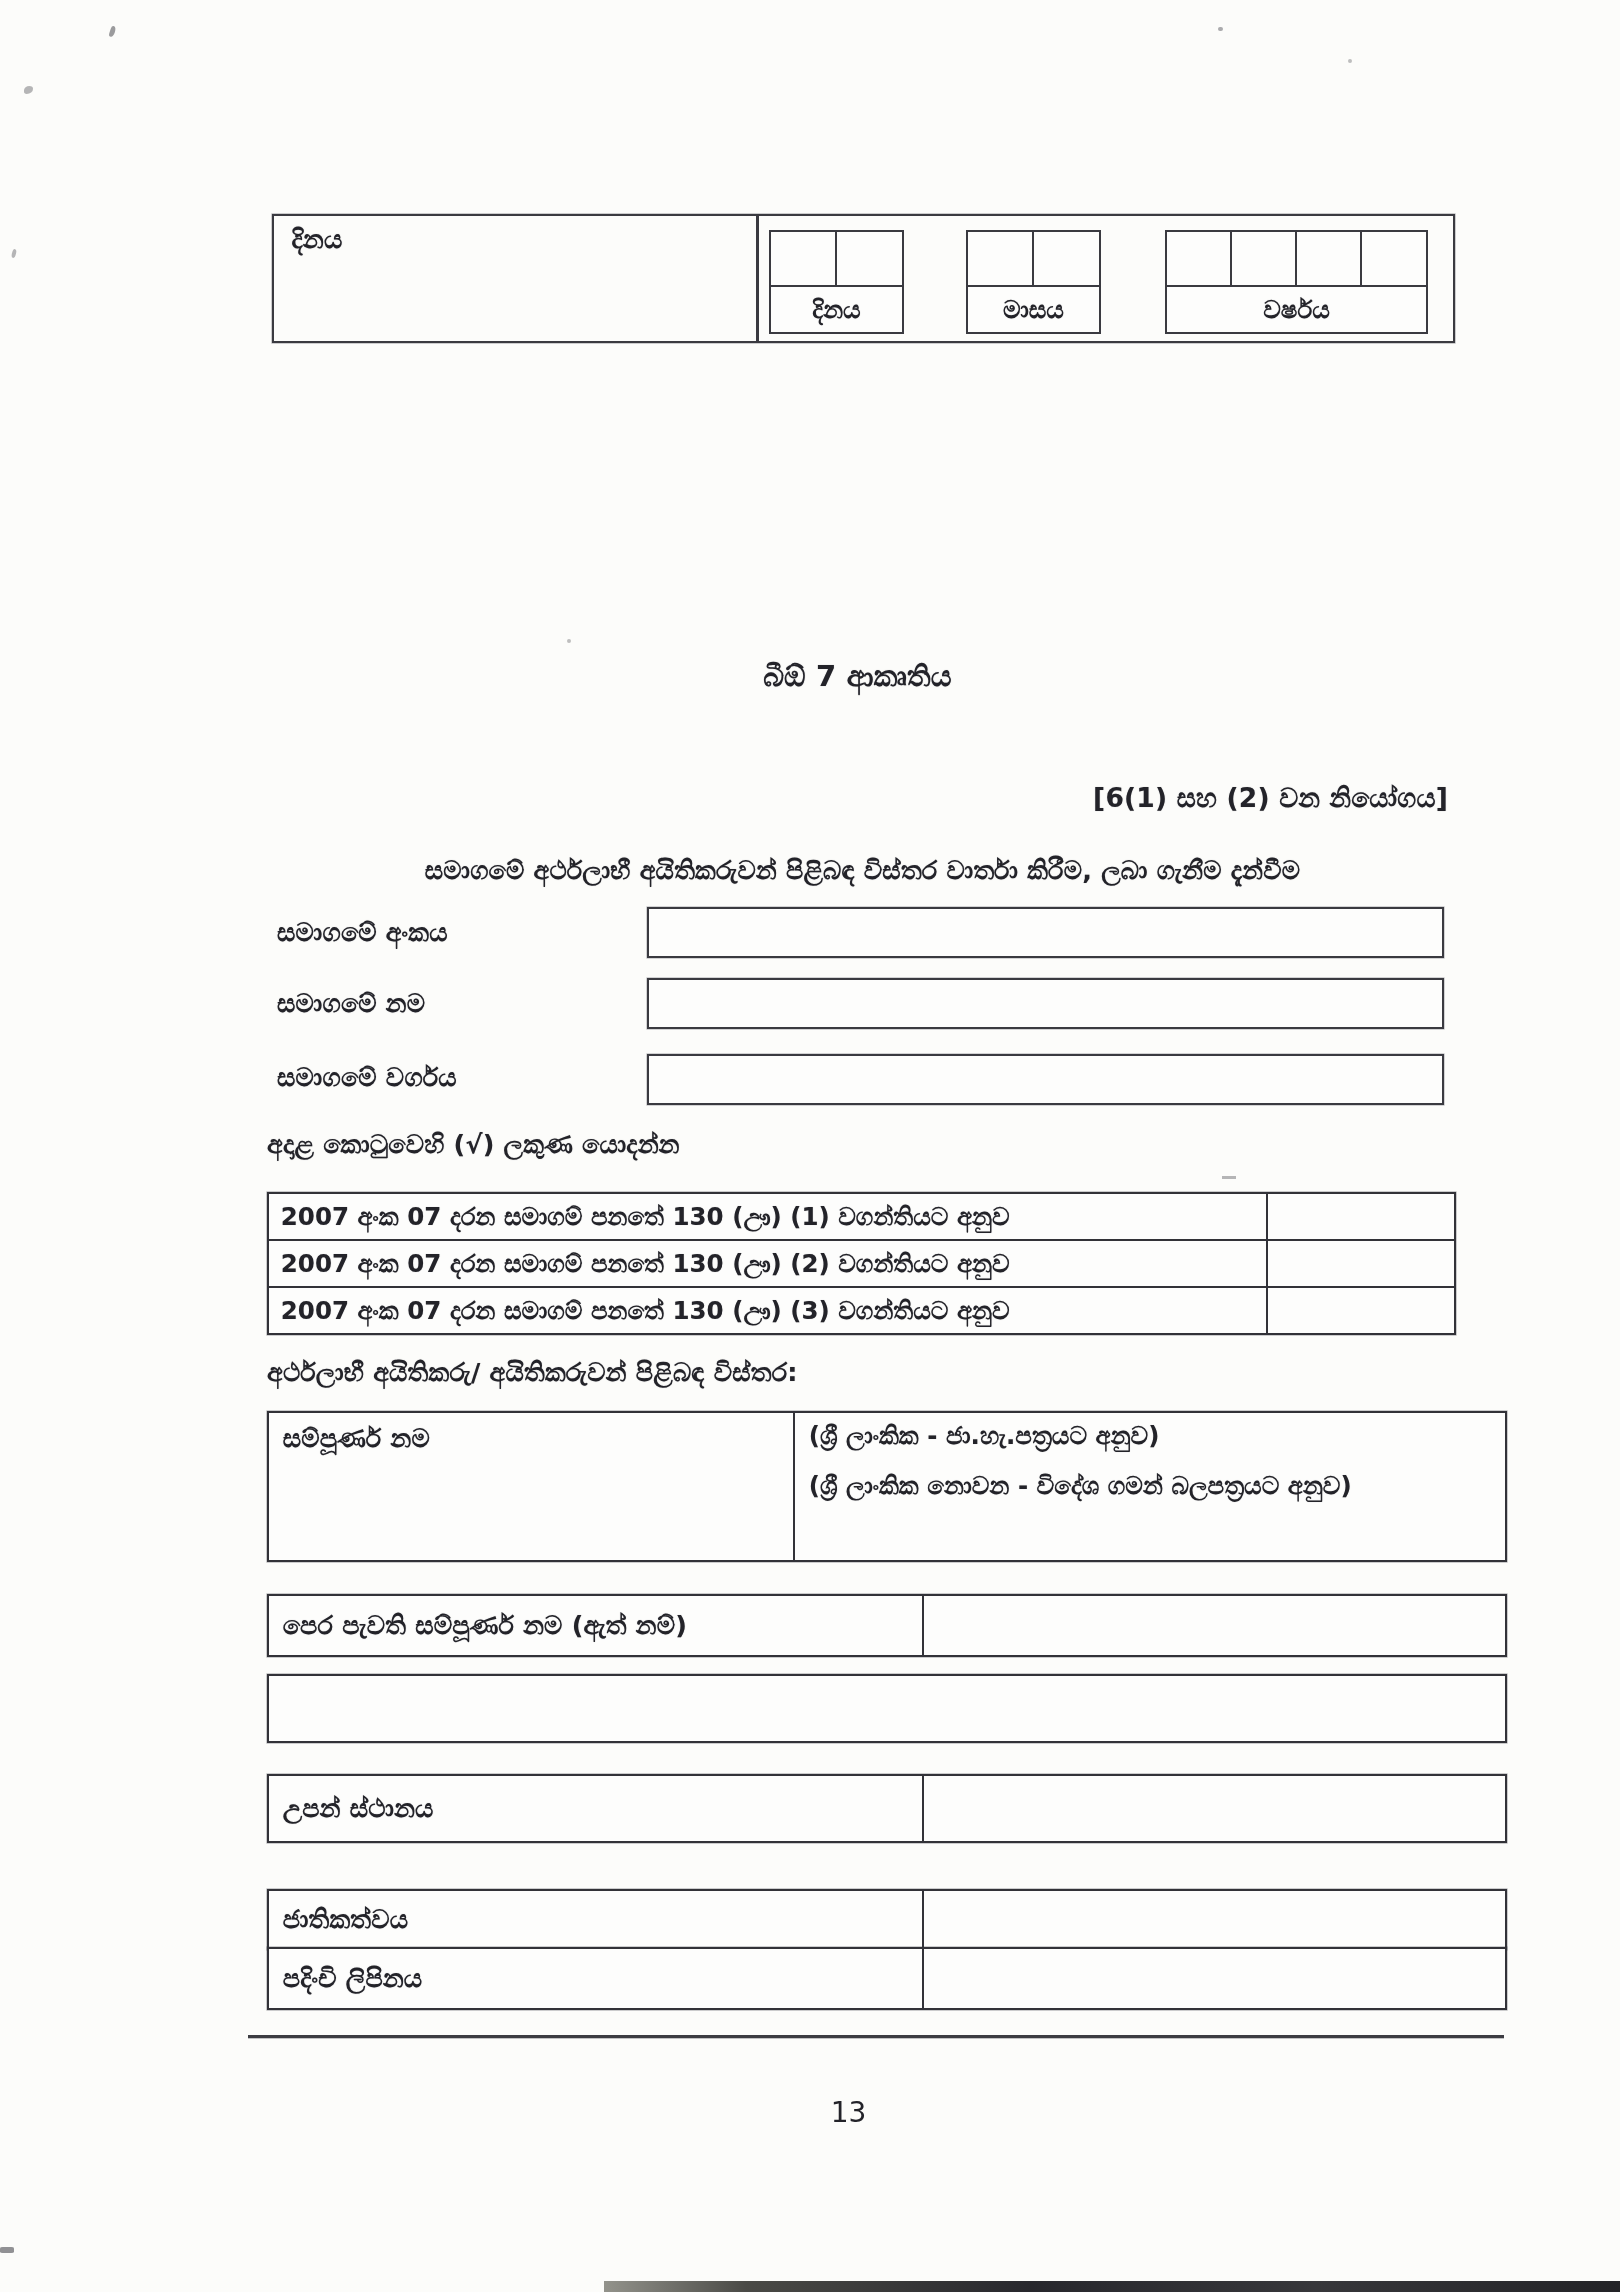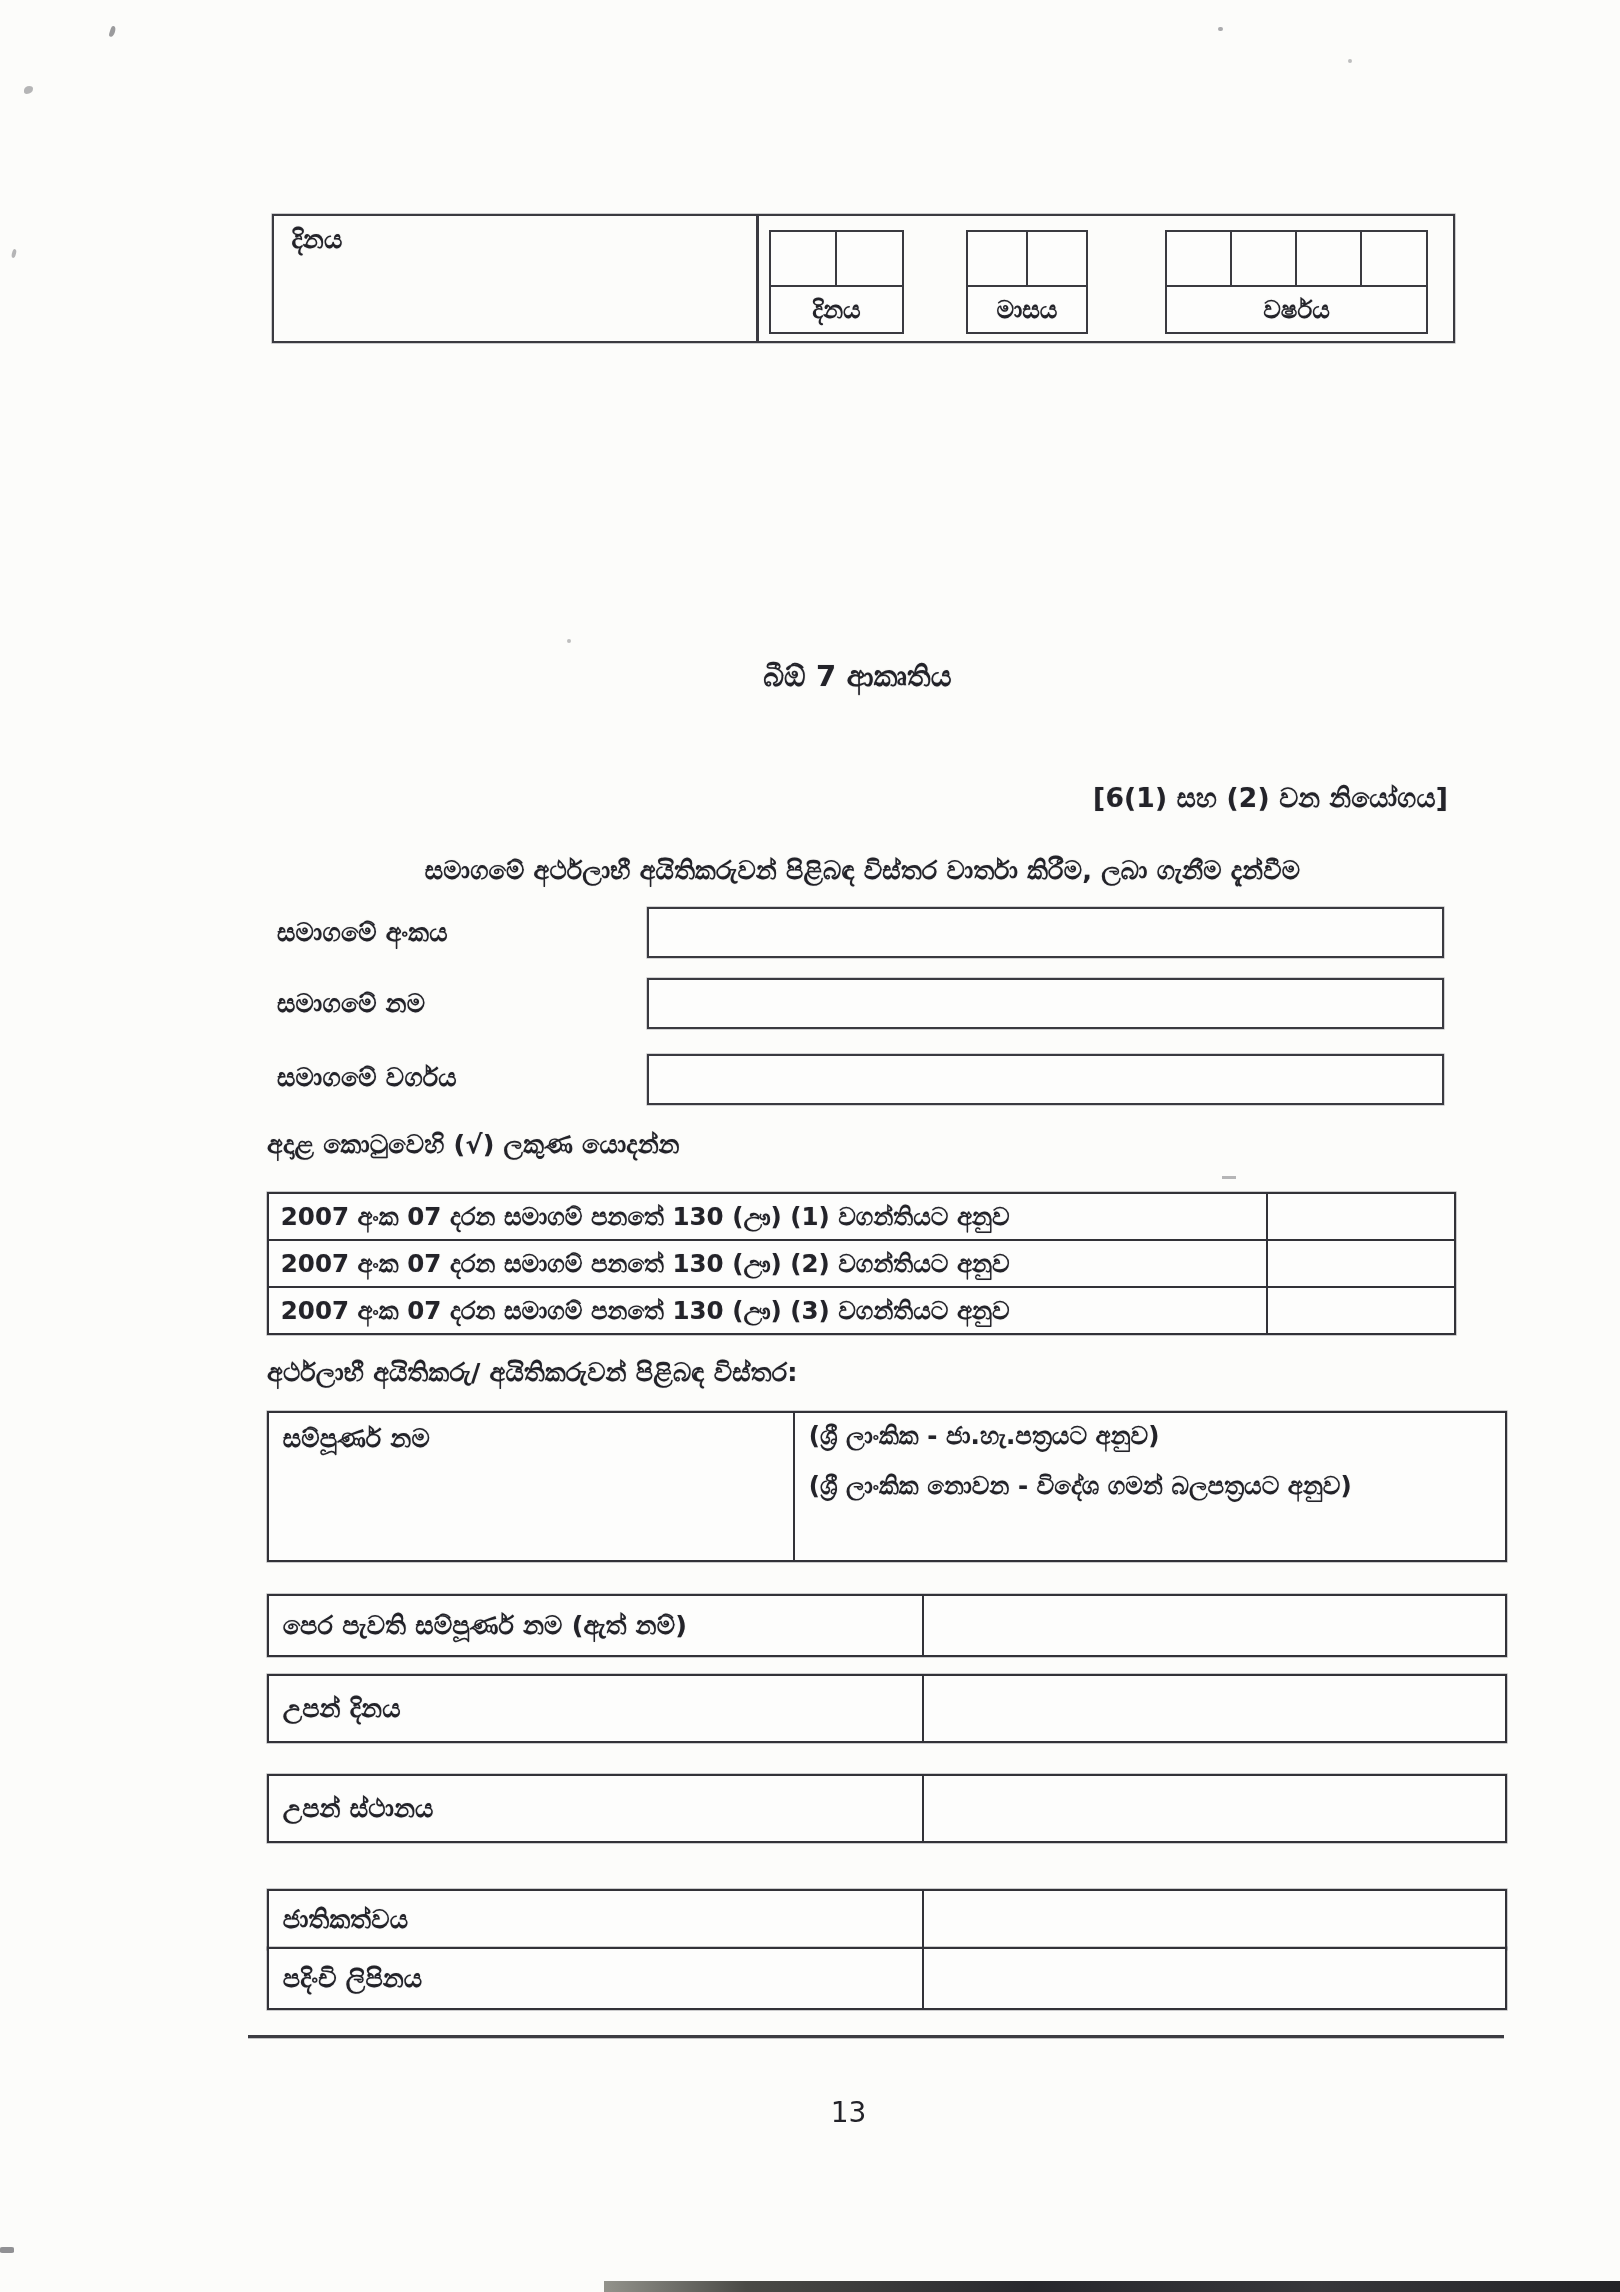--- a/index.html
+++ b/index.html
@@ -27,21 +27,21 @@
   .dm-group{position:absolute;top:13.7px;}
   .cellrow{display:flex;height:57px;}
   .cellrow .cell{flex:1;border:2.5px solid #3a3a40;margin-left:-2.5px;background:#fdfdfc;}
   .cellrow .cell:first-child{margin-left:0;}
   .grp-label{
     border:2.5px solid #3a3a40;margin-top:-2.5px;height:46px;
     display:flex;align-items:center;justify-content:center;
     font-size:24.5px;background:#fdfdfc;
   }
   .grp-day{left:495px;width:135px;}
-  .grp-month{left:692px;width:122px;}
+  .grp-month{left:692px;width:135px;}
   .grp-year{left:891px;width:263px;}
 
   
   .form-title{left:686px;top:659px;width:343px;text-align:center;font-size:29px;}
   .regulation{left:1074px;top:782px;width:374px;text-align:right;font-size:26.5px;}
   .subtitle{left:294px;top:855px;width:1137px;text-align:center;font-size:25.5px;}
 
   
   .c-label{left:277px;font-size:25.5px;}
   .c-box{
@@ -200,21 +200,20 @@
       <div class="ink-light">(ශ්‍රී ලාංකික නොවන - විදේශ ගමන් බලපත්‍රයට අනුව)</div>
     </div>
   </div>
 
   <div class="abs field-row row-prevname">
     <div class="flabel ink">පෙර පැවති සම්පූර්ණ නම (ඇත් නම්)</div>
     <div class="fvalue"></div>
   </div>
 
   <div class="abs field-row row-dob">
-    <div class="flabel ink">උපන් දිනය</div>
     <div class="fvalue"></div>
   </div>
 
   <div class="abs field-row row-pob">
     <div class="flabel ink">උපන් ස්ථානය</div>
     <div class="fvalue"></div>
   </div>
 
   <div class="abs field-row row-nat">
     <div class="flabel ink">ජාතිකත්වය</div>

